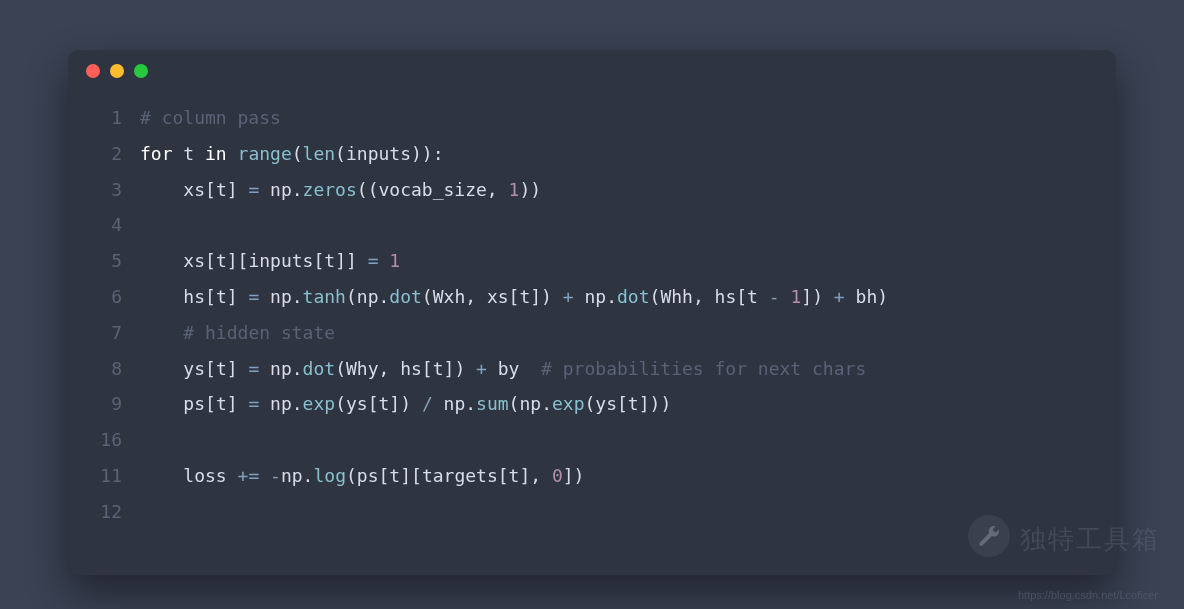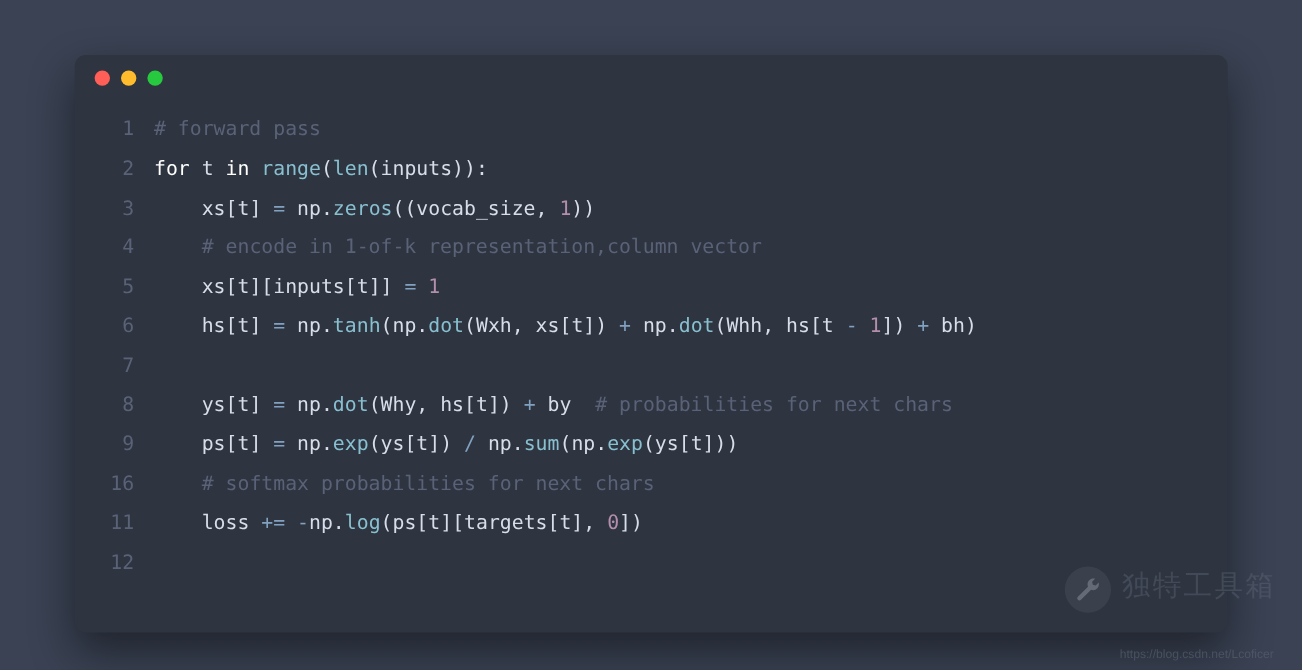--- a/index.html
+++ b/index.html
@@ -70,21 +70,21 @@
   .op  { color: #81a1c1; }   
   .pn  { color: #d8dee9; }   
   .num { color: #b48ead; }   
 
   
   .watermark {
     position: absolute;
     right: 24px;
     bottom: 52px;
     display: flex;
-    align-items: flex-start;
+    align-items: flex-end;
     gap: 10px;
     opacity: 0.32;
     pointer-events: none;
   }
   .watermark .wm-circle {
     width: 42px;
     height: 42px;
     border-radius: 50%;
     background: #555b68;
     display: flex;
@@ -112,30 +112,30 @@
 </head>
 <body>
 
 <div class="frame">
   <div class="titlebar">
     <div class="dot red"></div>
     <div class="dot yellow"></div>
     <div class="dot green"></div>
   </div>
   <div class="code-area" id="code-area">
-      <div class="code-line"><span class="gutter">1</span><span class="code"><span class="cm"># forward pass</span></span></div>
+      <div class="code-line"><span class="gutter">1</span><span class="code"><span class="cm"># column pass</span></span></div>
       <div class="code-line"><span class="gutter">2</span><span class="code"><span class="kw">for</span><span class="id"> t </span><span class="kw">in</span><span class="id"> </span><span class="fn">range</span><span class="pn">(</span><span class="fn">len</span><span class="pn">(</span><span class="id">inputs</span><span class="pn">))</span><span class="pn">:</span></span></div>
       <div class="code-line"><span class="gutter">3</span><span class="code"><span class="id">    xs</span><span class="pn">[</span><span class="id">t</span><span class="pn">]</span><span class="id"> </span><span class="op">=</span><span class="id"> np</span><span class="pn">.</span><span class="fn">zeros</span><span class="pn">((</span><span class="id">vocab_size</span><span class="pn">, </span><span class="num">1</span><span class="pn">))</span></span></div>
-      <div class="code-line"><span class="gutter">4</span><span class="code"><span class="id">    </span><span class="cm"># encode in 1-of-k representation,column vector</span></span></div>
+      <div class="code-line"><span class="gutter">4</span><span class="code"><span class="id">    </span></span></div>
       <div class="code-line"><span class="gutter">5</span><span class="code"><span class="id">    xs</span><span class="pn">[</span><span class="id">t</span><span class="pn">][</span><span class="id">inputs</span><span class="pn">[</span><span class="id">t</span><span class="pn">]]</span><span class="id"> </span><span class="op">=</span><span class="id"> </span><span class="num">1</span></span></div>
       <div class="code-line"><span class="gutter">6</span><span class="code"><span class="id">    hs</span><span class="pn">[</span><span class="id">t</span><span class="pn">]</span><span class="id"> </span><span class="op">=</span><span class="id"> np</span><span class="pn">.</span><span class="fn">tanh</span><span class="pn">(</span><span class="id">np</span><span class="pn">.</span><span class="fn">dot</span><span class="pn">(</span><span class="id">Wxh</span><span class="pn">, </span><span class="id">xs</span><span class="pn">[</span><span class="id">t</span><span class="pn">])</span><span class="id"> </span><span class="op">+</span><span class="id"> np</span><span class="pn">.</span><span class="fn">dot</span><span class="pn">(</span><span class="id">Whh</span><span class="pn">, </span><span class="id">hs</span><span class="pn">[</span><span class="id">t </span><span class="op">-</span><span class="id"> </span><span class="num">1</span><span class="pn">])</span><span class="id"> </span><span class="op">+</span><span class="id"> bh</span><span class="pn">)</span></span></div>
-      <div class="code-line"><span class="gutter">7</span><span class="code"><span class="id">    </span></span></div>
+      <div class="code-line"><span class="gutter">7</span><span class="code"><span class="id">    </span><span class="cm"># hidden state</span></span></div>
       <div class="code-line"><span class="gutter">8</span><span class="code"><span class="id">    ys</span><span class="pn">[</span><span class="id">t</span><span class="pn">]</span><span class="id"> </span><span class="op">=</span><span class="id"> np</span><span class="pn">.</span><span class="fn">dot</span><span class="pn">(</span><span class="id">Why</span><span class="pn">, </span><span class="id">hs</span><span class="pn">[</span><span class="id">t</span><span class="pn">])</span><span class="id"> </span><span class="op">+</span><span class="id"> by  </span><span class="cm"># probabilities for next chars</span></span></div>
       <div class="code-line"><span class="gutter">9</span><span class="code"><span class="id">    ps</span><span class="pn">[</span><span class="id">t</span><span class="pn">]</span><span class="id"> </span><span class="op">=</span><span class="id"> np</span><span class="pn">.</span><span class="fn">exp</span><span class="pn">(</span><span class="id">ys</span><span class="pn">[</span><span class="id">t</span><span class="pn">])</span><span class="id"> </span><span class="op">/</span><span class="id"> np</span><span class="pn">.</span><span class="fn">sum</span><span class="pn">(</span><span class="id">np</span><span class="pn">.</span><span class="fn">exp</span><span class="pn">(</span><span class="id">ys</span><span class="pn">[</span><span class="id">t</span><span class="pn">]))</span></span></div>
-      <div class="code-line"><span class="gutter">16</span><span class="code"><span class="id">    </span><span class="cm"># softmax probabilities for next chars</span></span></div>
+      <div class="code-line"><span class="gutter">16</span><span class="code"><span class="id">    </span></span></div>
       <div class="code-line"><span class="gutter">11</span><span class="code"><span class="id">    loss </span><span class="op">+=</span><span class="id"> </span><span class="op">-</span><span class="id">np</span><span class="pn">.</span><span class="fn">log</span><span class="pn">(</span><span class="id">ps</span><span class="pn">[</span><span class="id">t</span><span class="pn">][</span><span class="id">targets</span><span class="pn">[</span><span class="id">t</span><span class="pn">], </span><span class="num">0</span><span class="pn">])</span></span></div>
       <div class="code-line"><span class="gutter">12</span><span class="code"><span class="id">    </span></span></div>
     </div>
 </div>
 
 <div class="watermark">
   <div class="wm-circle">
     <svg viewBox="0 0 24 24" fill="#d8dee9">
         <path d="M22 6.9c0-.5-.1-1-.2-1.4l-2.7 2.7-2.6-.7-.7-2.6 2.7-2.7c-.5-.1-.9-.2-1.4-.2-3 0-5.4 2.4-5.4 5.4 0 .7.1 1.3.4 1.9L2.9 18.5c-.8.8-.8 2 0 2.8.8.8 2 .8 2.8 0l9.2-9.2c.6.2 1.2.4 1.9.4 3 0 5.2-2.5 5.2-5.6z"></path>
       </svg>

